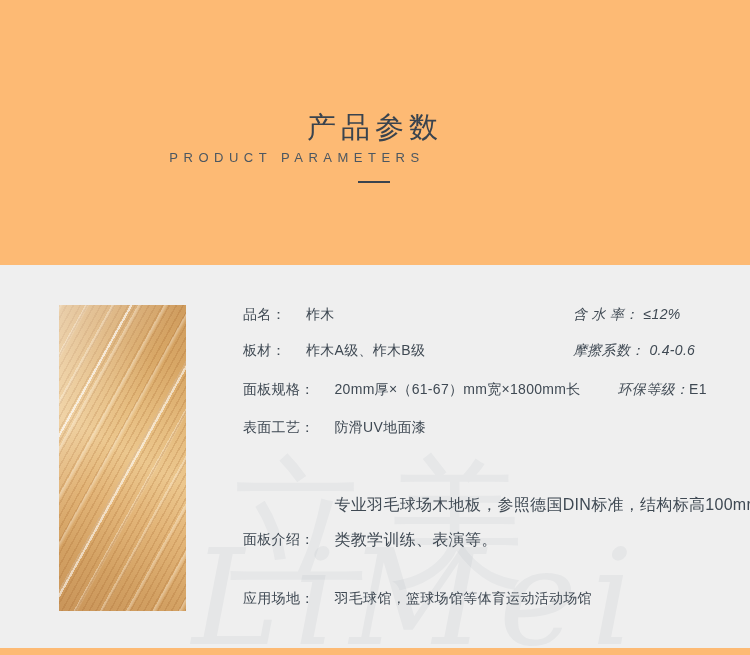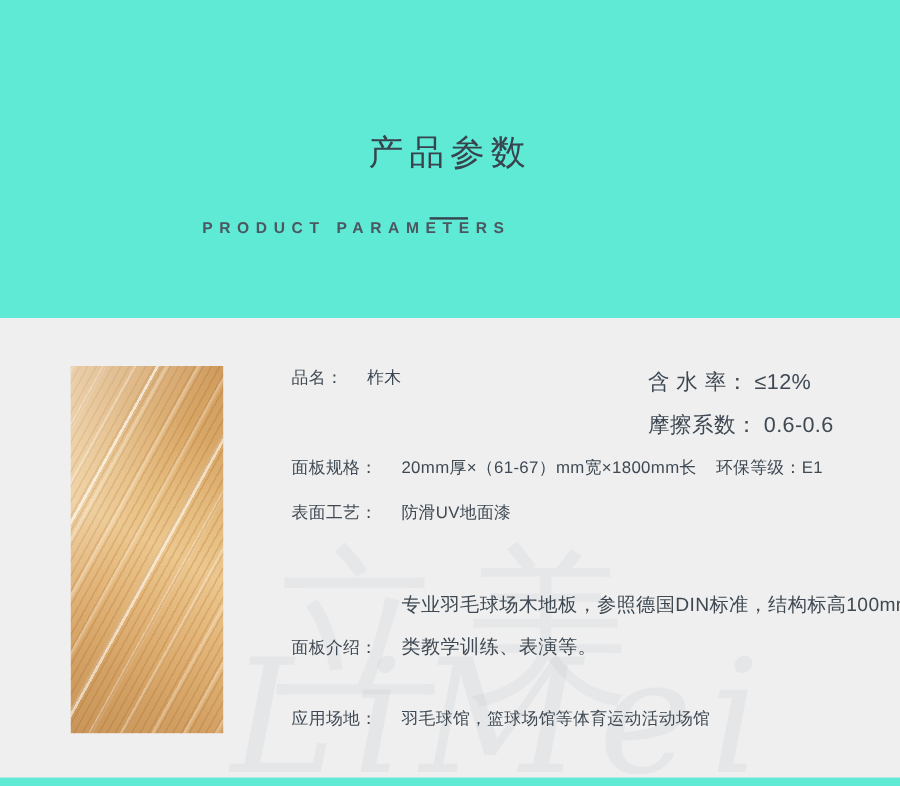--- a/index.html
+++ b/index.html
@@ -1,28 +1,28 @@
 <!DOCTYPE html>
 <html><head>
 <meta charset="utf-8">
 <style>
   html,body{margin:0;padding:0;background:#ffffff;}
   .page{
-    position:relative;width:750px;height:655px;background:#5eead4;
+    position:relative;width:750px;height:655px;background:#fdba74;
     overflow:hidden;font-family:"Liberation Sans","DejaVu Sans",sans-serif;
     color:#3f4953;
   }
   
   .title-cn{
     position:absolute;top:108px;left:0;width:750px;text-align:center;
     font-size:29px;font-weight:500;letter-spacing:5px;color:#39434e;
   }
   .title-en{
     position:absolute;top:150px;left:0;width:594px;text-align:center;
-    font-size:13px;font-weight:700;letter-spacing:5.5px;color:#4c5761;margin-top:32px;
+    font-size:13px;font-weight:400;letter-spacing:5.5px;color:#4c5761;
   }
   .title-divider{
     position:absolute;top:181px;left:358px;width:32px;height:2px;background:#39434e;
   }
   
   .panel{
     position:absolute;top:265px;left:0;width:750px;height:383px;background:#efefef;
   }
   
   .wm-cjk{
@@ -45,22 +45,22 @@
       linear-gradient(119deg, rgba(255,255,255,0) 0 54%, rgba(255,255,255,0.55) 54% 54.8%, rgba(255,255,255,0) 54.8% 100%),
       linear-gradient(119deg, rgba(255,255,255,0.45) 0%, rgba(255,255,255,0) 42%),
       repeating-linear-gradient(119deg, rgba(158,95,38,0.20) 0 1.5px, rgba(255,255,255,0) 1.5px 6px),
       repeating-linear-gradient(119deg, rgba(255,246,230,0.35) 0 1px, rgba(255,255,255,0) 4px 23px),
       linear-gradient(29deg, #c9955a 0%, #d3a163 18%, #e2b477 36%, #ecc78e 52%, #e6bd80 64%, #d8a766 82%, #cf9c5e 100%);
   }
   
   .row{position:absolute;left:243px;font-size:14px;letter-spacing:0.3px;white-space:nowrap;}
   .lbl{display:inline-block;margin-right:20px;color:#3f4953;}
   .val{color:#3f4953;text-align:right;}
-  .extra-lbl{margin-left:16px;}
-  .side{position:absolute;left:540px;font-size:18px;letter-spacing:0.3px;white-space:nowrap;}
+  .extra-lbl{margin-left:37px;font-style:italic;}
+  .side{position:absolute;left:573px;font-size:14px;letter-spacing:0.3px;white-space:nowrap;font-style:italic;}
   .side .lbl{margin-right:5px;}
   .row-flex{display:flex;align-items:flex-end;}
   .intro-lines div{line-height:35px;}
   .intro-lines{font-size:16px;letter-spacing:0.3px;}
   .row-flex .lbl{line-height:35px;}
   .r1{top:306px}.r2{top:342px}.r3{top:381px}.r4{top:419px}.r5{top:452px}
   .r6{top:487px}.r7{top:590px}
   .s1{top:306px}.s2{top:342px}
 </style>
 </head>
@@ -76,20 +76,23 @@
 
   <div class="wm-cjk">立美</div>
   <div class="wm-script">LiMei</div>
 
   <div class="wood"></div>
 
   <div class="row r1">
     <span class="lbl">品名：</span><span class="val">柞木</span>
   </div>
 
+  <div class="row r2">
+    <span class="lbl">板材：</span><span class="val">柞木A级、柞木B级</span>
+  </div>
 
   <div class="row r3">
     <span class="lbl">面板规格：</span><span class="val">20mm厚×（61-67）mm宽×1800mm长</span><span class="extra-lbl">环保等级：</span><span class="val">E1</span>
   </div>
 
   <div class="row r4">
     <span class="lbl">表面工艺：</span><span class="val">防滑UV地面漆</span>
   </div>
 
 
@@ -102,16 +105,16 @@
   </div>
 
   <div class="row r7">
     <span class="lbl">应用场地：</span><span class="val">羽毛球馆，篮球场馆等体育运动活动场馆</span>
   </div>
 
   <div class="side s1">
     <span class="lbl">含 水 率：</span><span class="val">≤12%</span>
   </div>
   <div class="side s2">
-    <span class="lbl">摩擦系数：</span><span class="val">0.6-0.6</span>
+    <span class="lbl">摩擦系数：</span><span class="val">0.4-0.6</span>
   </div>
 
 </div>
 
 </body></html>

